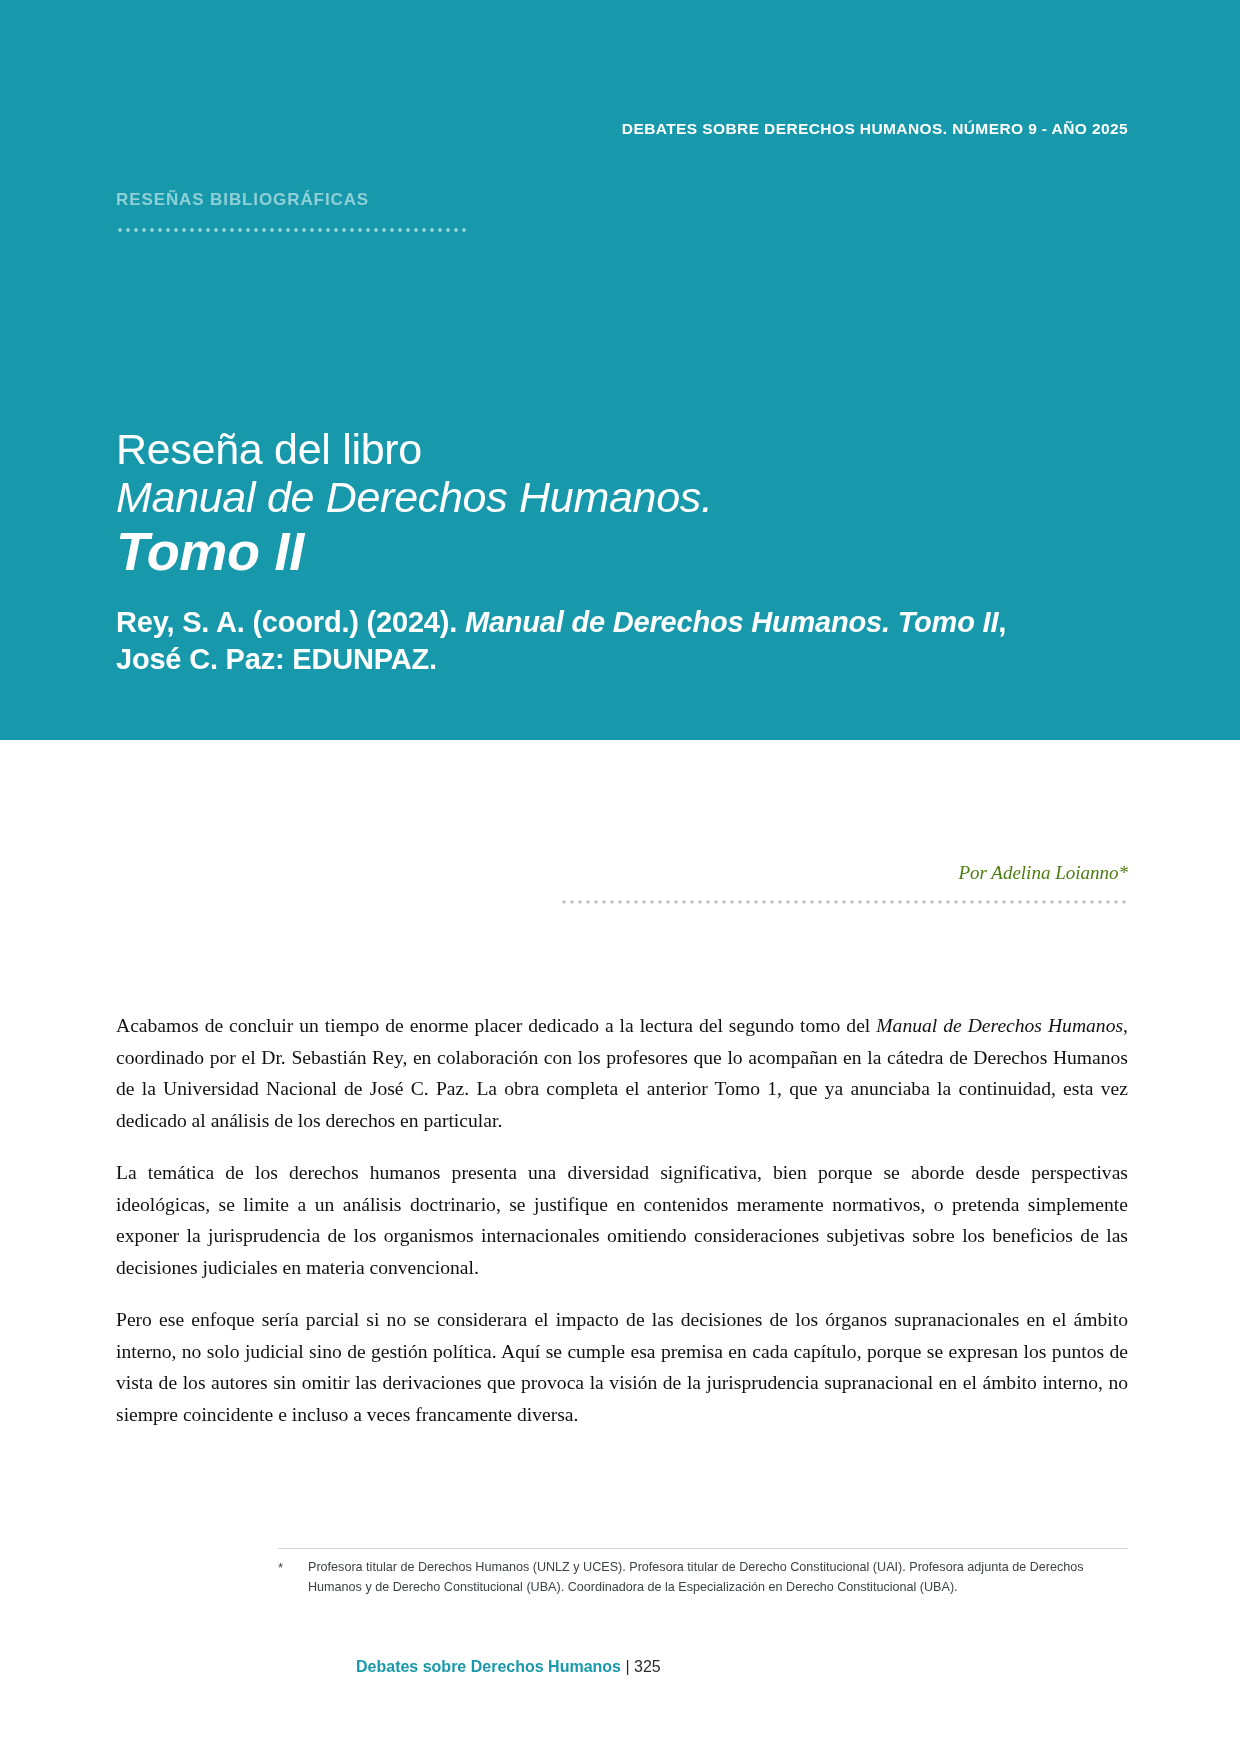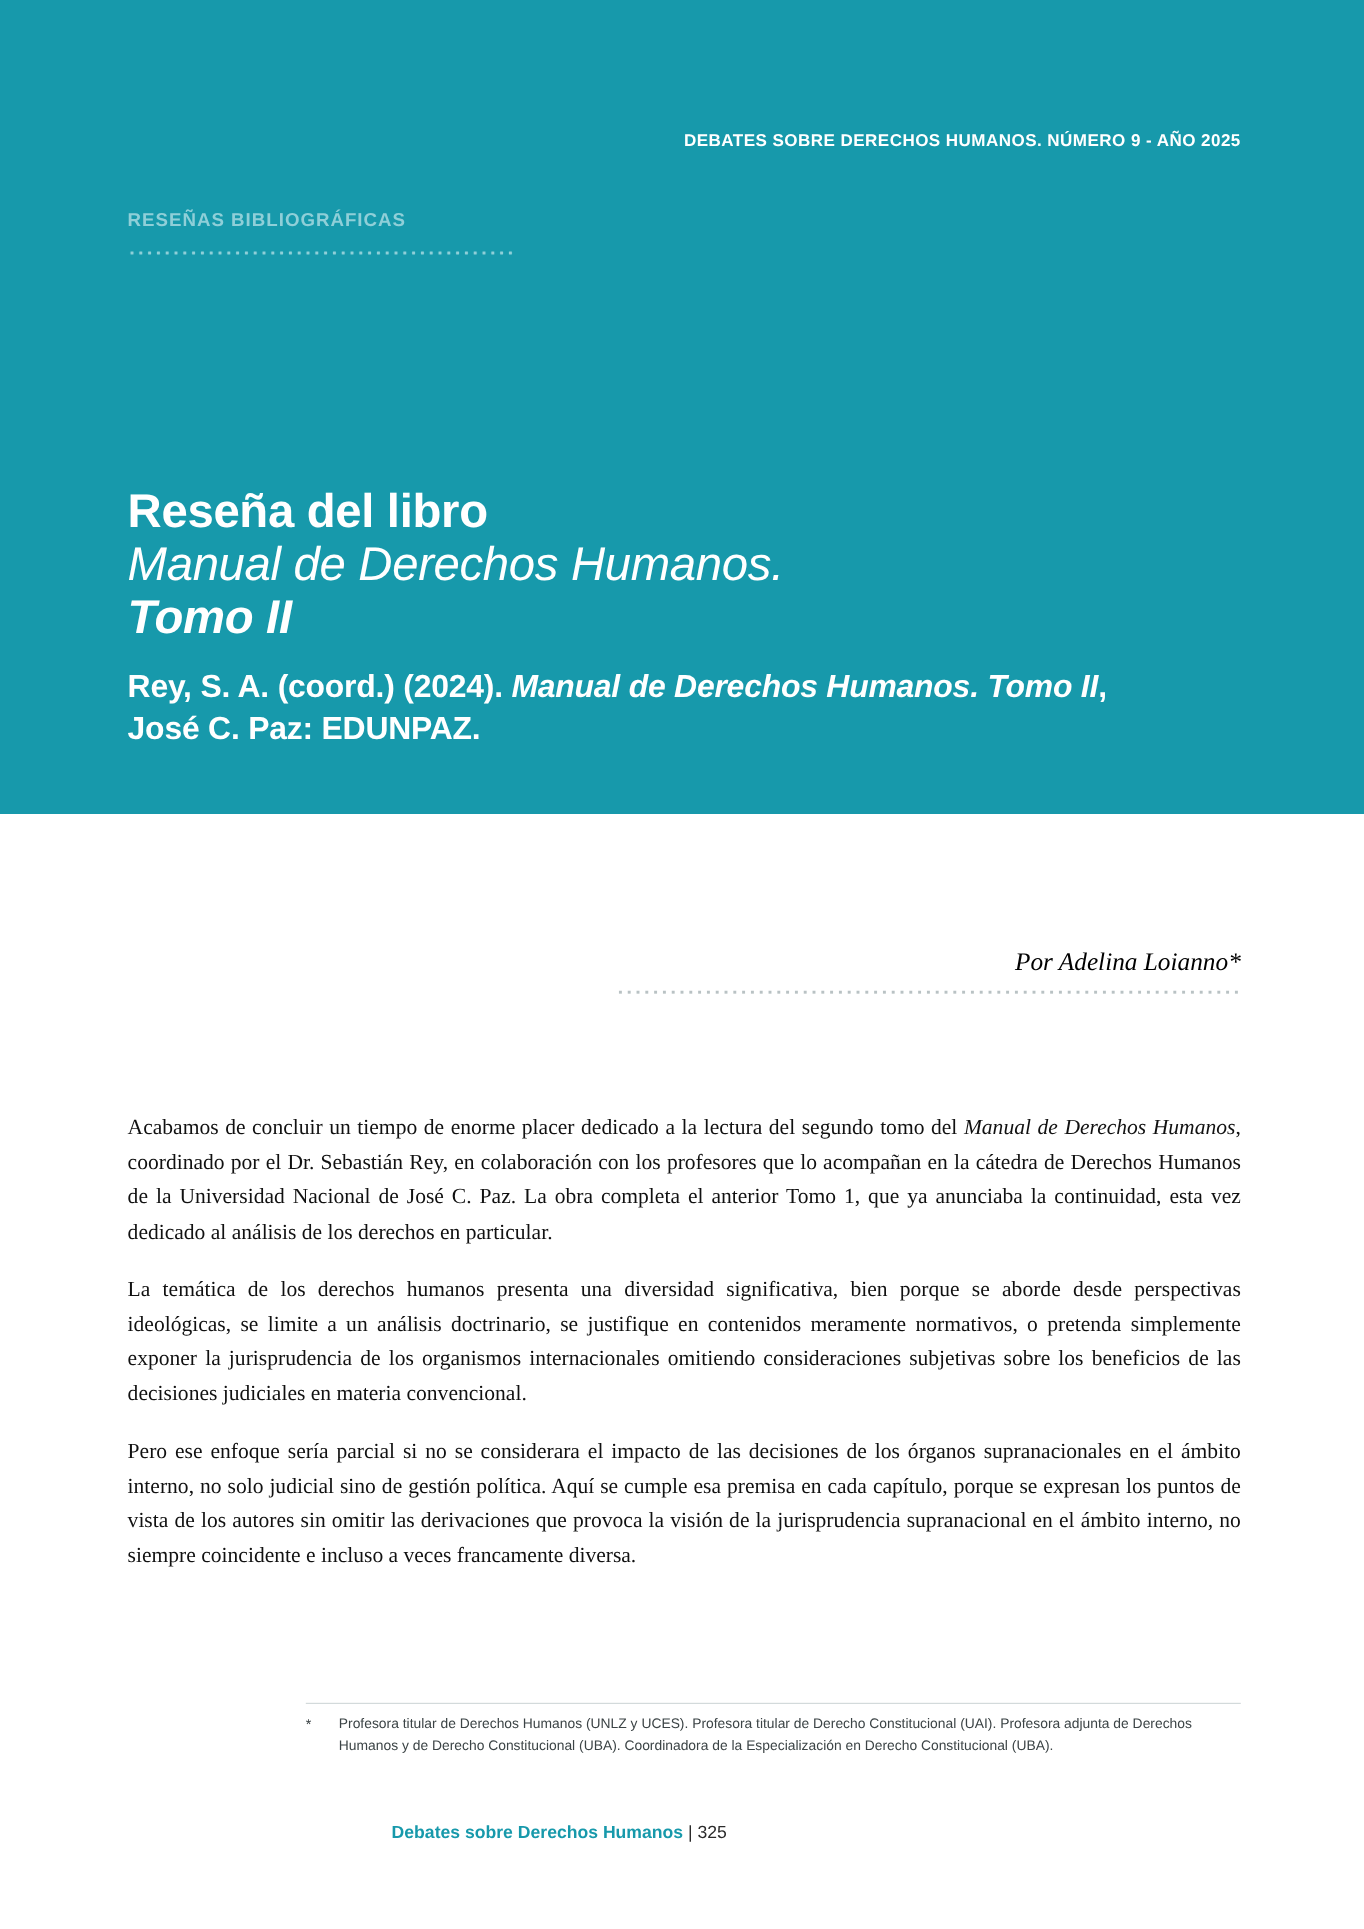--- a/index.html
+++ b/index.html
@@ -67,34 +67,33 @@
 
   .title-block {
     position: absolute;
     left: 116px;
     top: 425px;
     width: 940px;
     color: #ffffff;
   }
   .title-line1 {
     font-size: 43px;
-    font-weight: 700;
+    font-weight: 400;
     line-height: 1.12;
     letter-spacing: -0.3px;
-    margin-top: 16px;
   }
   .title-line2 {
     font-size: 43px;
     font-weight: 400;
     font-style: italic;
     line-height: 1.12;
     letter-spacing: -0.3px;
   }
   .title-line3 {
-    font-size: 43px;
+    font-size: 54px;
     font-weight: 700;
     font-style: italic;
     line-height: 1.12;
     letter-spacing: -0.3px;
   }
   .subtitle {
     margin-top: 22px;
     font-size: 29px;
     font-weight: 700;
     line-height: 1.28;
@@ -104,22 +103,22 @@
     font-style: italic;
   }
 
   
   .byline {
     position: absolute;
     right: 112px;
     top: 862px;
     font-family: "Liberation Serif", serif;
     font-style: italic;
-    font-size: 23px;
-    color: #000000;
+    font-size: 19px;
+    color: #4d7c0f;
     text-align: right;
     white-space: nowrap;
   }
   .byline-dots {
     position: absolute;
     left: 560px;
     top: 900px;
     width: 568px;
     height: 4px;
     background-image: radial-gradient(circle, #b9c2c4 1.5px, rgba(0,0,0,0) 1.7px);

